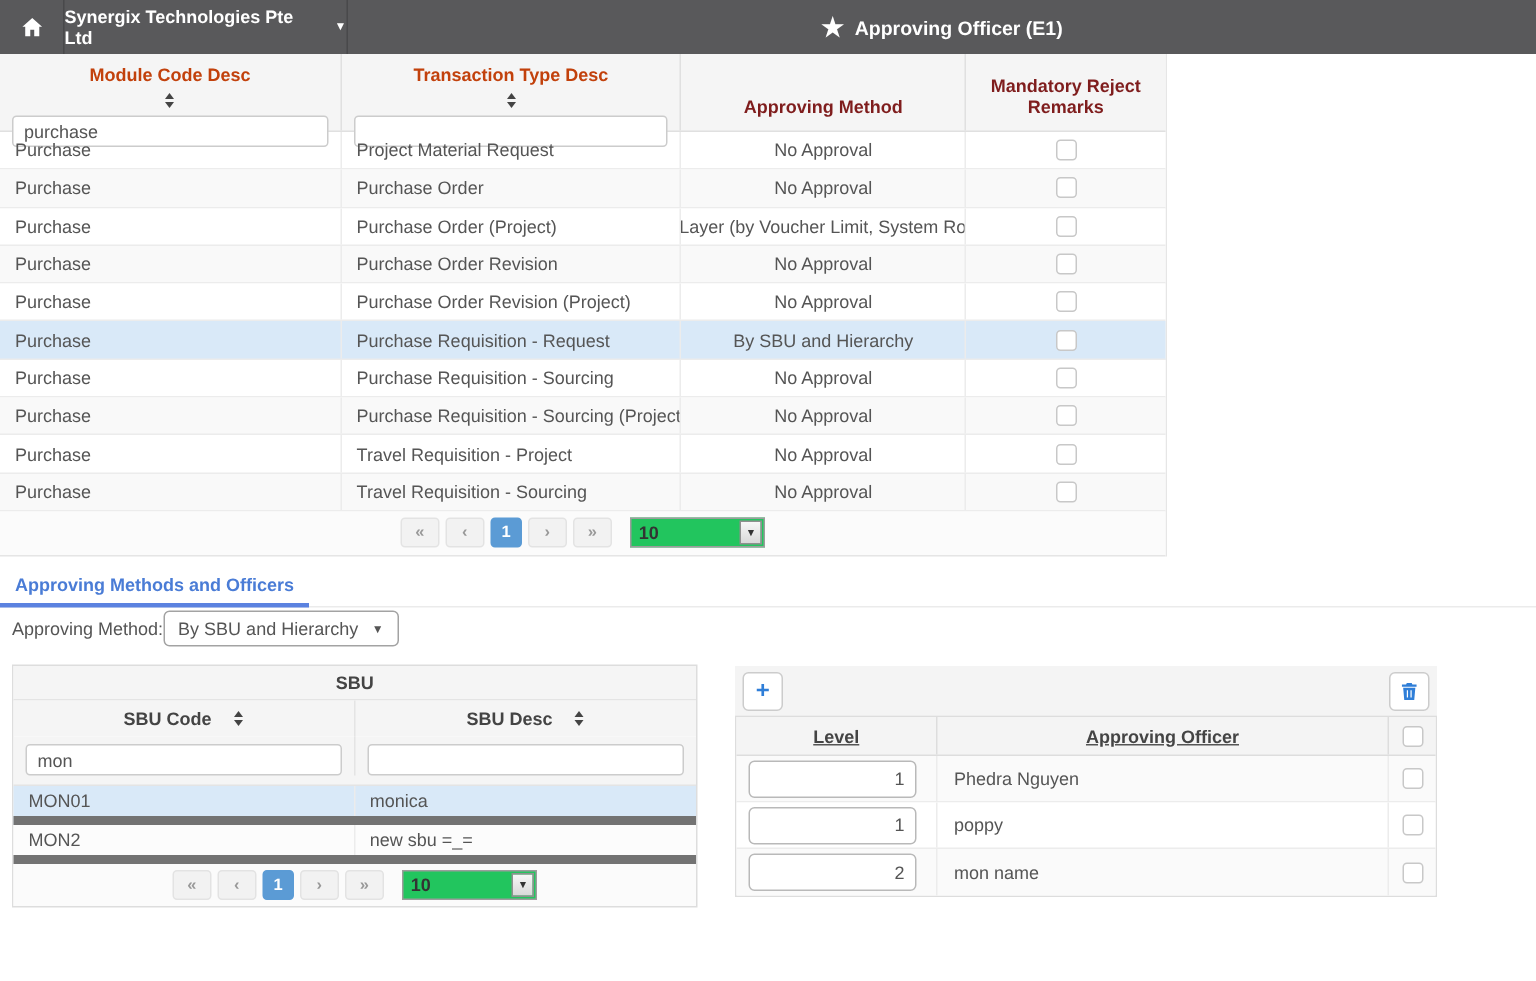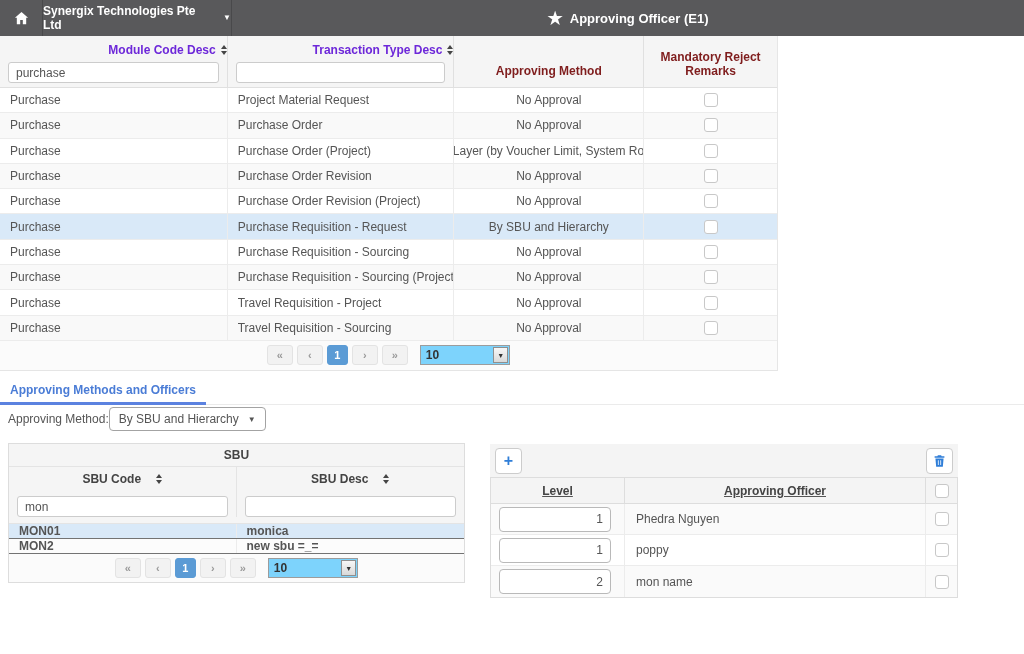--- a/index.html
+++ b/index.html
@@ -11,21 +11,21 @@
   .company-btn { width:189px; display:flex; align-items:center; justify-content:center; gap:12px; border-right:1px solid #49494b; font-weight:bold; font-size:12px; cursor:pointer; }
   .caret { font-size:8px; line-height:1; }
   .title-wrap { flex:1; display:flex; align-items:center; justify-content:center; gap:7px; font-weight:bold; font-size:13px; }
   .star { font-size:17px; line-height:1; cursor:pointer; }
 
   
   .mtable { position:absolute; top:36px; left:0; width:778px; border-right:1px solid #e6e6e6; font-size:12px; color:#555; background:#fff; }
   .mt-hrow { display:flex; background:#f5f5f5; border-bottom:1px solid #e0e0e0; height:52px; }
   .mt-hcell { border-right:1px solid #e0e0e0; }
   .c1 { width:228px; } .c2 { width:227px; } .c3 { width:190px; } .c4 { width:133px; border-right:none; }
-  .mt-hcell .lab { display:flex; align-items:center; justify-content:flex-end; font-weight:bold; color:#6d28d9; padding-top:7px; gap:5px; }
+  .mt-hcell .lab { display:flex; align-items:center; justify-content:flex-start; font-weight:bold; color:#c2410c; padding-top:7px; gap:5px;flex-direction:column; }
   .mt-hcell.tall { display:flex; align-items:flex-end; justify-content:center; font-weight:bold; color:#7f1d1d; padding-bottom:9px; text-align:center; }
   .filter-input { display:block; width:calc(100% - 16px); margin:5px 8px 0; height:21px; border:1px solid #ccc; border-radius:3px; padding:0 7px; font:12px "Liberation Sans",sans-serif; color:#555; background:#fff; }
   .sort { display:inline-flex; flex-direction:column; gap:2px; }
   .sort i { display:block; width:0; height:0; border-left:3.5px solid transparent; border-right:3.5px solid transparent; }
   .sort .tu { border-bottom:4px solid #444; }
   .sort .td { border-top:4px solid #444; }
 
   .mt-row { display:flex; height:25.3px; border-bottom:1px solid #ececec; background:#fff; cursor:pointer; }
   .mt-body .mt-row:nth-child(even) { background:#f9f9f9; }
   .mt-body .mt-row.selected { background:#d9e9f8; }
@@ -33,21 +33,21 @@
   .mt-cell.center { justify-content:center; padding:0 4px; }
   .mt-cell.c4 { border-right:none; }
   .checkbox { width:14px; height:14px; border:1px solid #c8c8c8; border-radius:3px; background:#fff; flex:none; cursor:pointer; }
 
   .mt-footer { height:30px; background:#fbfbfb; border-bottom:1px solid #e5e5e5; display:flex; align-items:center; justify-content:center; }
 
   
   .pager { display:flex; align-items:center; gap:4px; }
   .pg { min-width:26px; height:20px; border:1px solid #e3e3e3; background:#f2f2f2; color:#999; border-radius:3px; font:bold 11px "Liberation Sans",sans-serif; display:flex; align-items:center; justify-content:center; cursor:pointer; padding:0 6px; }
   .pg.active { background:#5b9bd5; border-color:#5b9bd5; color:#fff; min-width:21px; padding:0 4px; }
-  .select10 { display:inline-flex; align-items:stretch; border:1px solid #9c9c9c; background:#7dd3fc; margin-left:8px; height:20px; cursor:pointer;gap:48px; }
+  .select10 { display:inline-flex; align-items:stretch; border:1px solid #9c9c9c; background:#22c55e; margin-left:8px; height:20px; cursor:pointer;gap:48px; }
   .select10 .val { padding:0 5px; font-weight:bold; font-size:12px; color:#333; display:flex; align-items:center; }
   .select10 .arr { width:15px; margin:1px; border:1px solid #8f8f8f; background:linear-gradient(#f7f7f7,#d9d9d9); display:flex; align-items:center; justify-content:center; font-size:7px; color:#333; }
 
   
   .tabbar { position:absolute; top:376px; left:0; width:1024px; border-bottom:1px solid #ebebeb; }
   .tab { display:inline-block; padding:7px 10px 5px; font-size:12px; font-weight:bold; color:#4a7cd6; border-bottom:3px solid #5b82e0; margin-bottom:-1px; cursor:pointer; }
 
   
   .method-row { position:absolute; top:407px; left:8px; display:flex; align-items:center; gap:0; font-size:12px; color:#555; }
   .dropdown { border:1px solid #a3a3a3; border-radius:4px; padding:4px 9px; display:flex; align-items:center; gap:9px; cursor:pointer; font-size:12px; color:#555; background:#fff; }
@@ -55,21 +55,21 @@
 
   
   .sbu-panel { position:absolute; top:443px; left:8px; width:457px; border:1px solid #ddd; font-size:12px; color:#555; background:#fff; }
   .sbu-title { height:23px; background:#f5f5f5; border-bottom:1px solid #e4e4e4; display:flex; align-items:center; justify-content:center; font-weight:bold; color:#444; }
   .sbu-hrow { display:flex; background:#f5f5f5; }
   .sbu-hcell { width:50%; height:24px; display:flex; align-items:center; justify-content:center; font-weight:bold; color:#444; gap:15px; cursor:pointer; }
   .sbu-hcell:first-child { border-right:1px solid #e4e4e4; }
   .sbu-frow { display:flex; background:#f5f5f5; border-bottom:1px solid #e4e4e4; padding-bottom:6px; }
   .sbu-fcell { width:50%; }
   .sbu-fcell:first-child { border-right:1px solid #e4e4e4; }
-  .sbu-row { display:flex; height:15px; border-bottom:1px solid #737373; background:#fcfcfc; cursor:pointer;font-weight:bold; }
+  .sbu-row { display:flex; height:26px; border-bottom:6px solid #737373; background:#fcfcfc; cursor:pointer; }
   .sbu-row.selected { background:#d9e9f8; }
   .sbu-cell { width:50%; display:flex; align-items:center; padding:0 10px; overflow:hidden; white-space:nowrap; }
   .sbu-cell:first-child { border-right:1px solid #ececec; }
   .sbu-footer { height:28px; background:#fbfbfb; display:flex; align-items:center; justify-content:center; }
 
   
   .officer-panel { position:absolute; top:444px; left:490px; width:468px; font-size:12px; color:#555; }
   .op-toolbar { height:33px; background:#f4f4f4; display:flex; align-items:center; justify-content:space-between; padding:0 5px; }
   .tool-btn { width:27px; height:26px; border:1px solid #ccc; border-radius:4px; background:#fff; display:flex; align-items:center; justify-content:center; cursor:pointer; }
   .plus-glyph { color:#2f7ed8; font-size:16px; font-weight:bold; line-height:1; }

